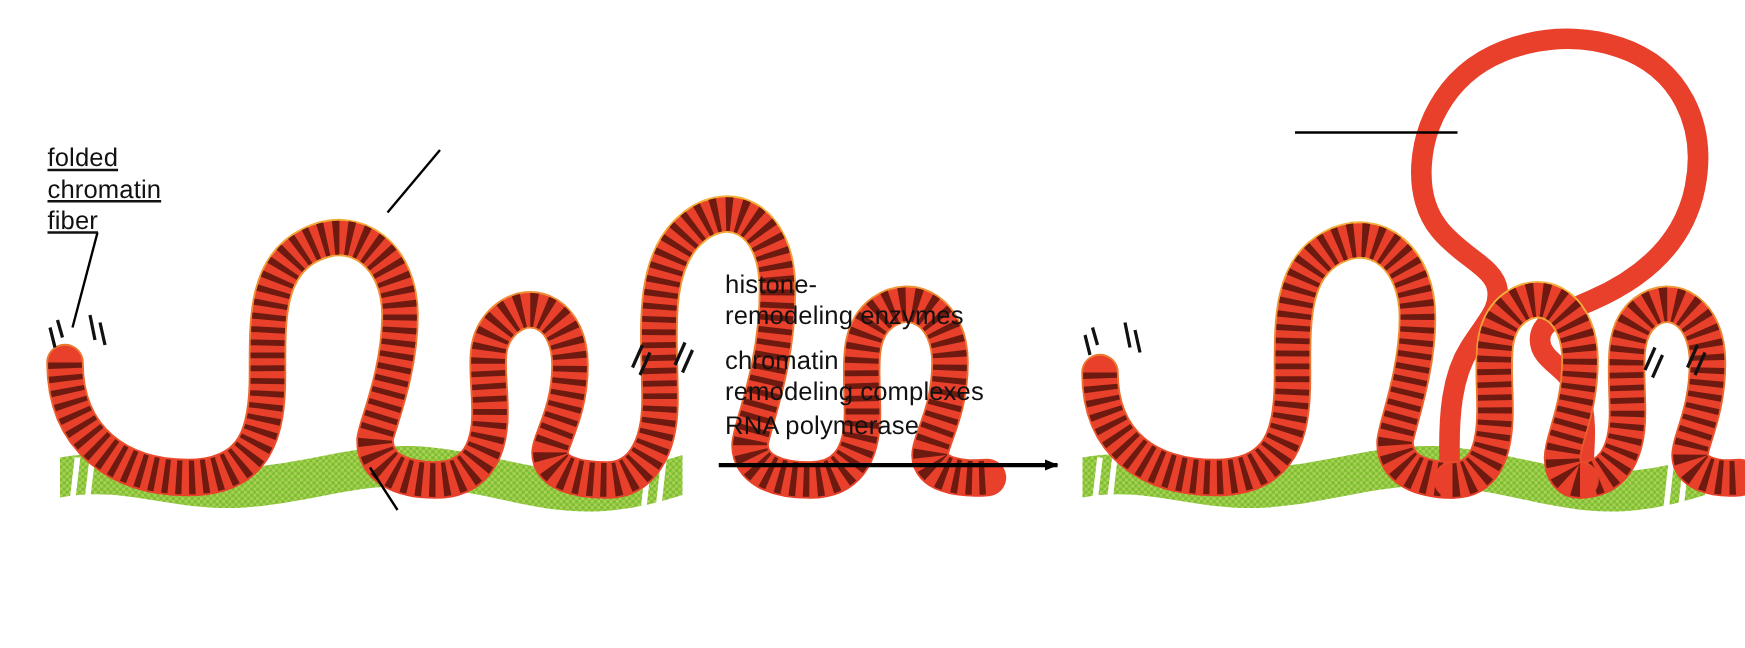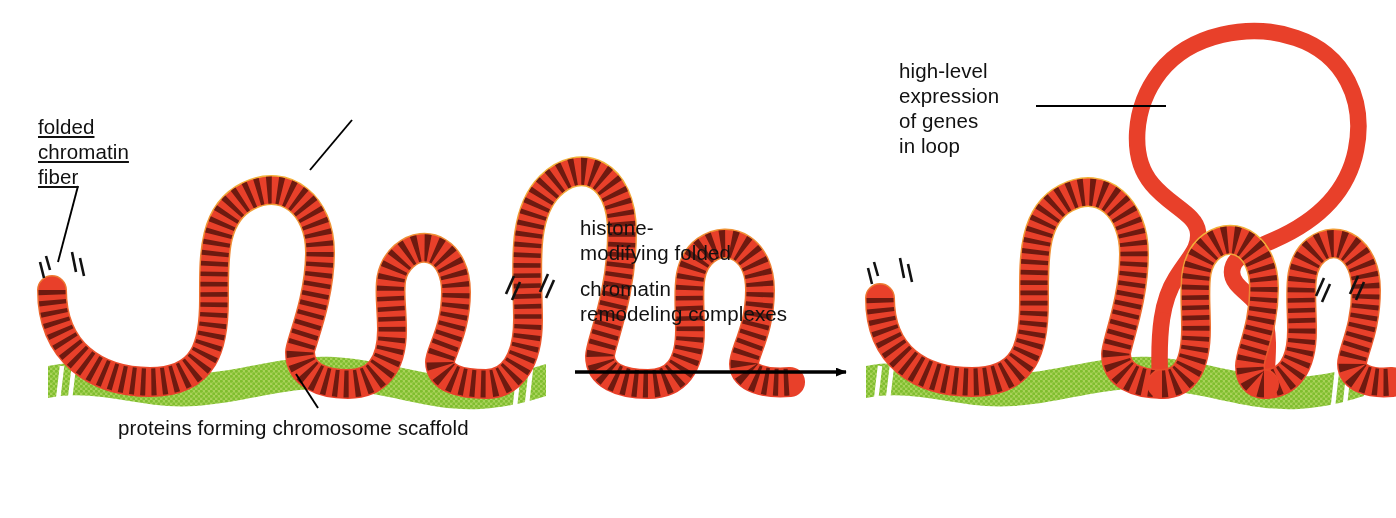--- a/index.html
+++ b/index.html
@@ -204,27 +204,23 @@
 
     <path d="M 1036,106 L 1166,106" stroke="#000" stroke-width="1.9" fill="none"></path>
   </g>
 </svg>
 
 <div class="lbl" id="lbl-folded">folded
 chromatin
 fiber</div>
 
 
-<div class="lbl" id="lbl-scaffold">proteins forming chromosome scaffold</div>
-
-<div class="lbl" id="lbl-high">high-level
-expression
-of genes
-in loop</div>
+
 
 <div class="lbl" id="lbl-histone">histone-
-modifying folded</div>
+remodeling enzymes</div>
 
 <div class="lbl" id="lbl-chromatin">chromatin
 remodeling complexes</div>
 
+<div class="lbl" id="lbl-rna">RNA polymerase</div>
 
 </div>
 
 </body></html>

